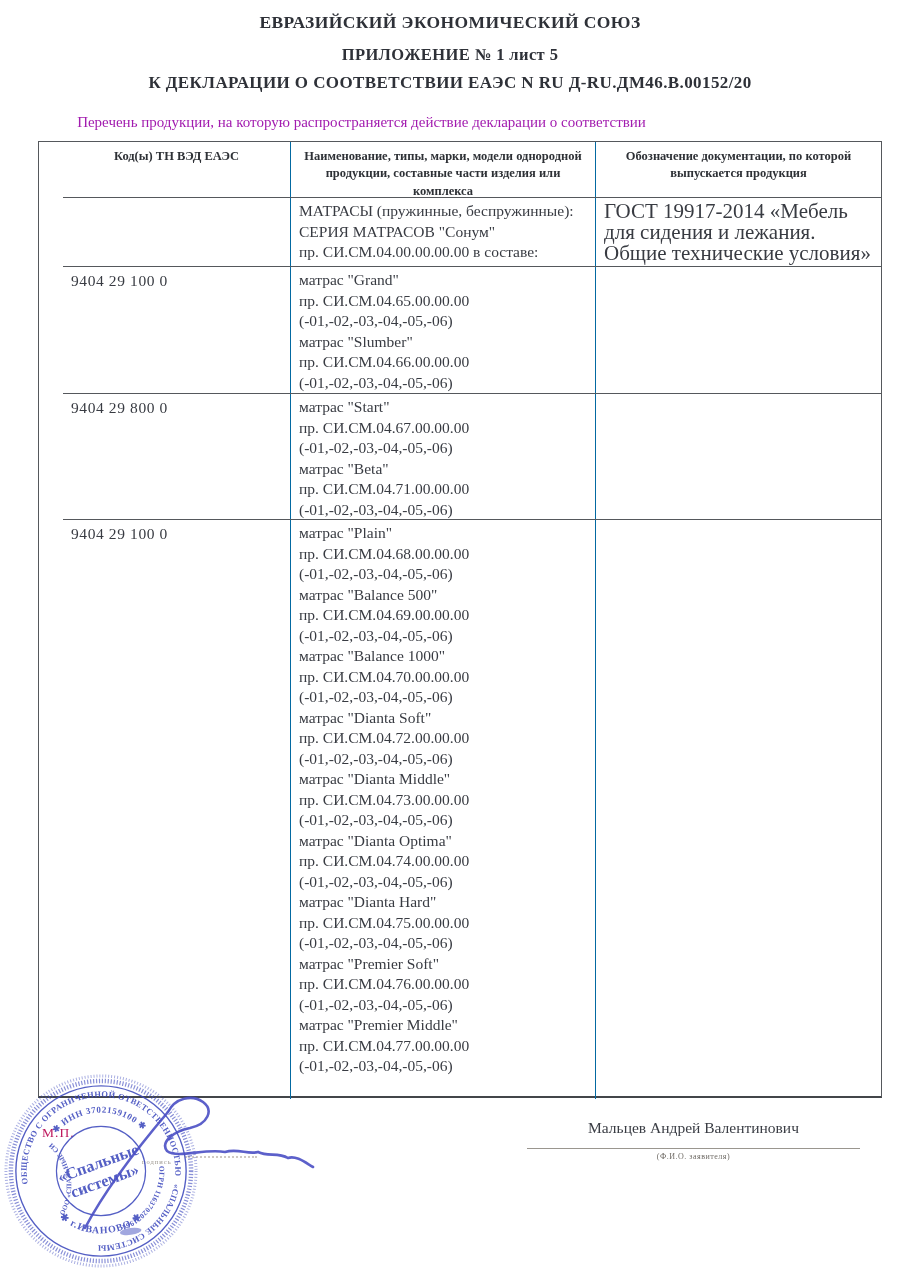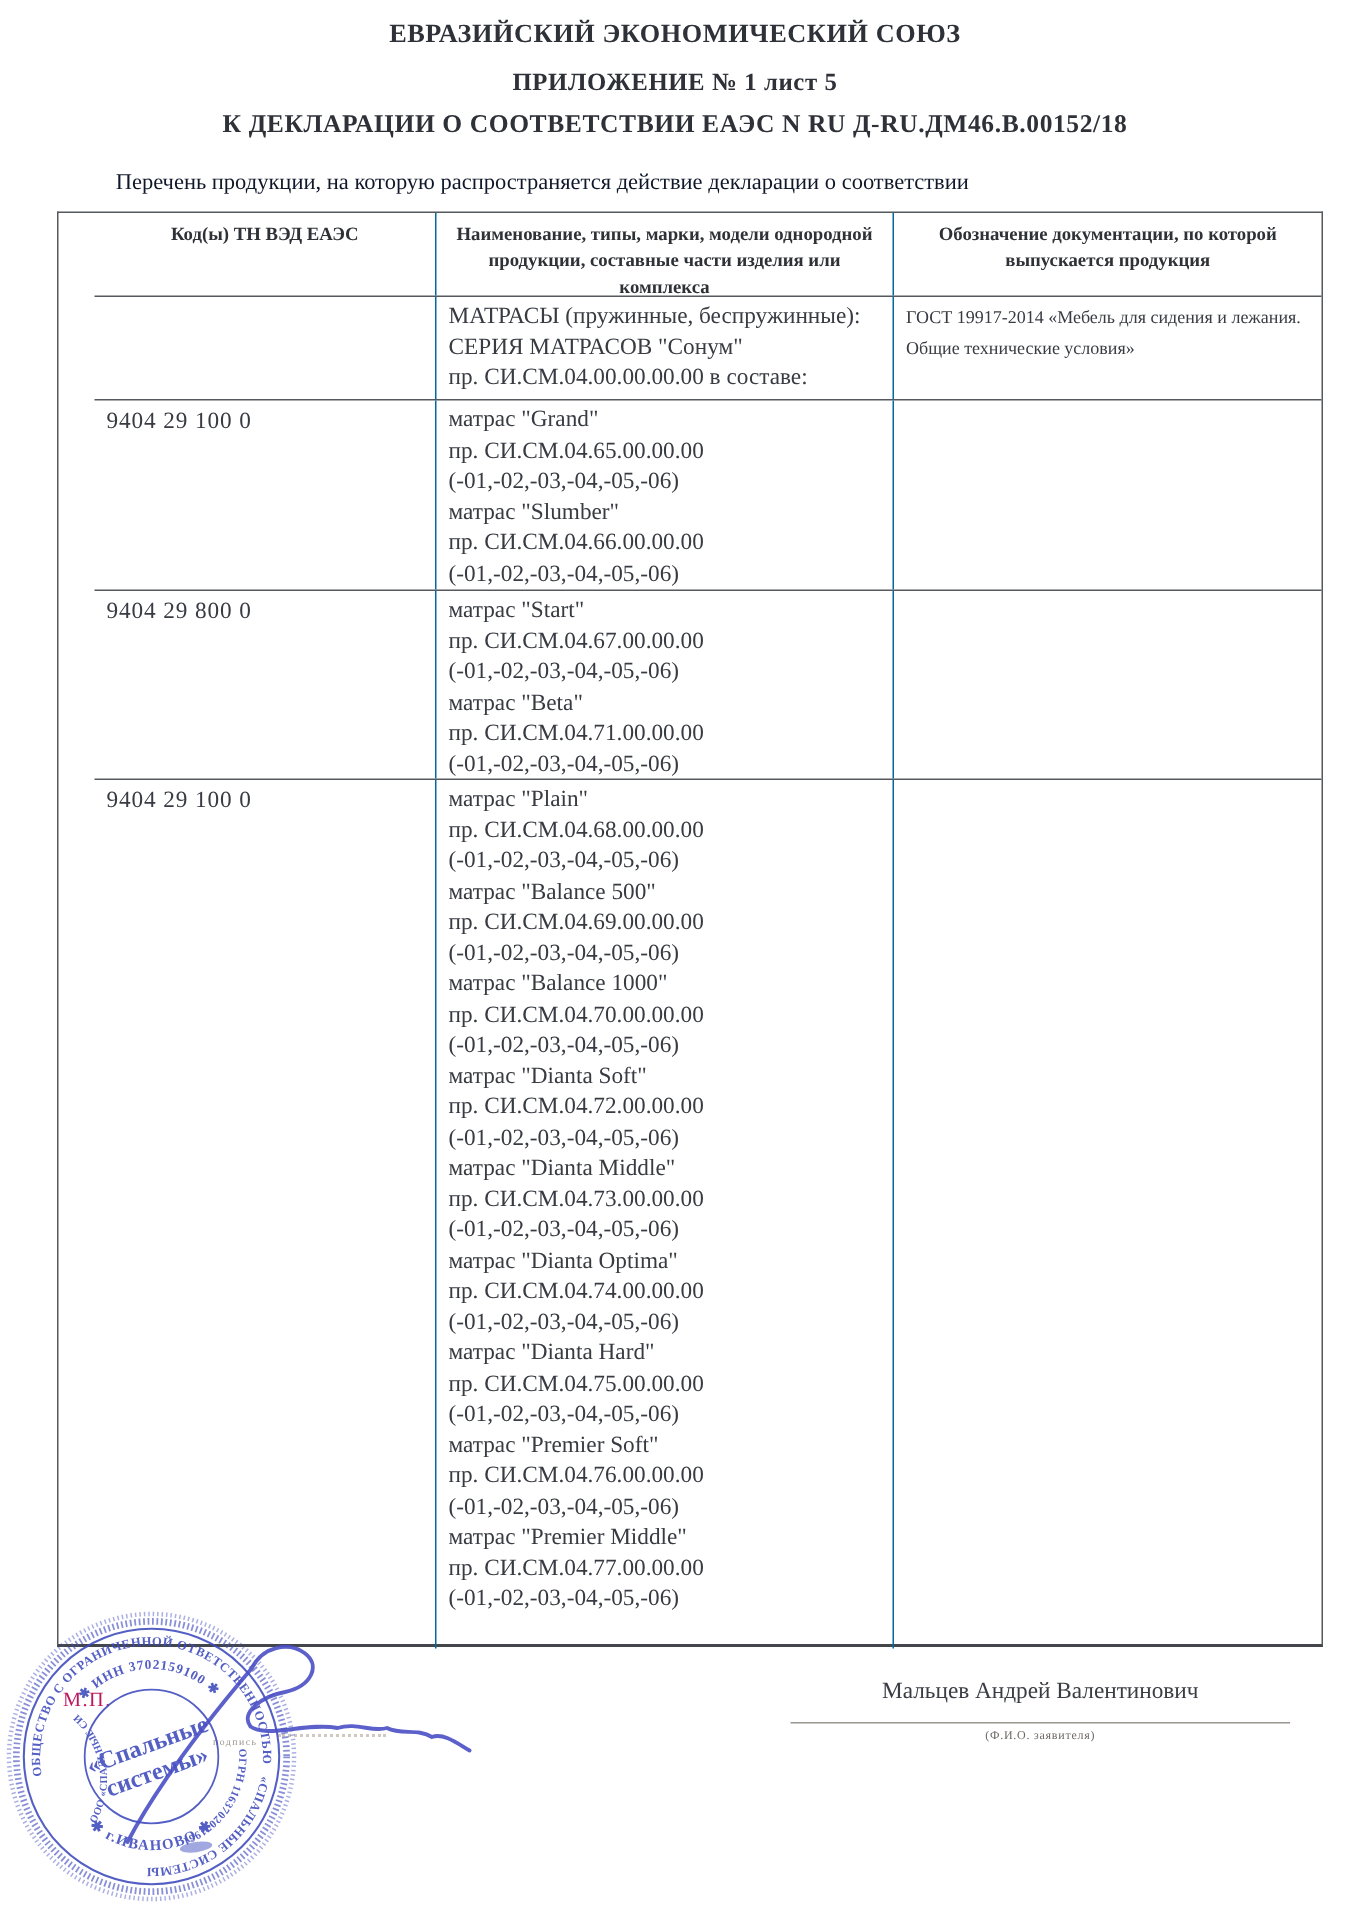--- a/index.html
+++ b/index.html
@@ -5,53 +5,53 @@
   html,body{margin:0;padding:0;}
   body{
     width:900px;height:1280px;position:relative;background:#ffffff;
     font-family:"Liberation Serif", serif;color:#383b42;overflow:hidden;
   }
   .abs{position:absolute;}
   .ttl{width:900px;text-align:center;font-weight:bold;color:#2e3138;letter-spacing:.4px;}
   #title1{top:12px;font-size:17.5px;}
   #title2{top:45px;font-size:16.5px;}
   #title3{top:73px;font-size:17px;}
-  #subtitle{top:114px;width:723px;text-align:center;font-size:15px;color:#0f172a;}
+  #subtitle{top:114px;width:723px;text-align:center;font-size:15px;color:#a21caf;}
   
   #doc-table{
     left:38px;top:141px;width:844px;height:957px;box-sizing:border-box;
     border:1px solid #55585c;border-bottom:2px solid #43464a;
   }
   .trow{display:grid;grid-template-columns:227px 305px auto;box-sizing:border-box;
         border-top:1px solid #55585c;margin-left:24px;}
   .trow:first-child{border-top:none;}
   .cell{box-sizing:border-box;border-left:1px solid #0369a1;padding:3px 8px;overflow:hidden;}
   .cell:first-child{border-left:none;}
   .th{font-weight:bold;font-size:12.5px;line-height:1.38;text-align:center;
       padding-top:6px;color:#2e3136;}
   .code-cell{font-size:15.5px;padding-top:5px;letter-spacing:.6px;}
   .product-cell{font-size:15.5px;line-height:20.5px;white-space:pre-line;padding-top:3px;}
-  .docs-cell{font-size:12px;line-height:21px;padding-top:3px;}
+  .docs-cell{font-size:21px;line-height:21px;padding-top:3px;}
   
   #mp-label{left:42px;top:1125px;font-size:13.5px;color:#be185d;letter-spacing:1px;}
   #applicant-name{left:527px;top:1119px;width:333px;text-align:center;font-size:15.5px;color:#3a3d44;}
   #applicant-line{left:527px;top:1148px;width:333px;border-top:1px solid #9a968f;height:0;}
   #applicant-caption{left:527px;top:1152px;width:333px;text-align:center;font-size:8px;color:#6e6a64;letter-spacing:.5px;}
   #sig-caption{left:142px;top:1158px;font-size:6.5px;color:#9a948d;letter-spacing:1px;}
   #sig-dashes{left:185px;top:1156px;width:72px;border-top:2px dotted #c4bcb4;height:0;opacity:.8;}
   #stamp-svg{left:2px;top:1072px;}
   #signature-svg{left:0px;top:1060px;pointer-events:none;}
   svg text{font-family:"Liberation Serif", serif;}
 </style>
 </head>
 <body>
 
 <div class="abs ttl" id="title1">ЕВРАЗИЙСКИЙ ЭКОНОМИЧЕСКИЙ СОЮЗ</div>
 <div class="abs ttl" id="title2">ПРИЛОЖЕНИЕ № 1 лист 5</div>
-<div class="abs ttl" id="title3">К ДЕКЛАРАЦИИ О СООТВЕТСТВИИ ЕАЭС N RU Д-RU.ДМ46.В.00152/18</div>
+<div class="abs ttl" id="title3">К ДЕКЛАРАЦИИ О СООТВЕТСТВИИ ЕАЭС N RU Д-RU.ДМ46.В.00152/20</div>
 <div class="abs" id="subtitle">Перечень продукции, на которую распространяется действие декларации о соответствии</div>
 
 <div class="abs" id="doc-table">
   <div class="trow" id="table-header-row" style="height:55px;">
     <div class="cell th">Код(ы) ТН ВЭД ЕАЭС</div>
     <div class="cell th">Наименование, типы, марки, модели однородной продукции, составные части изделия или комплекса</div>
     <div class="cell th">Обозначение документации, по которой выпускается продукция</div>
   </div>
 
 <div class="trow" style="height: 69px;">

